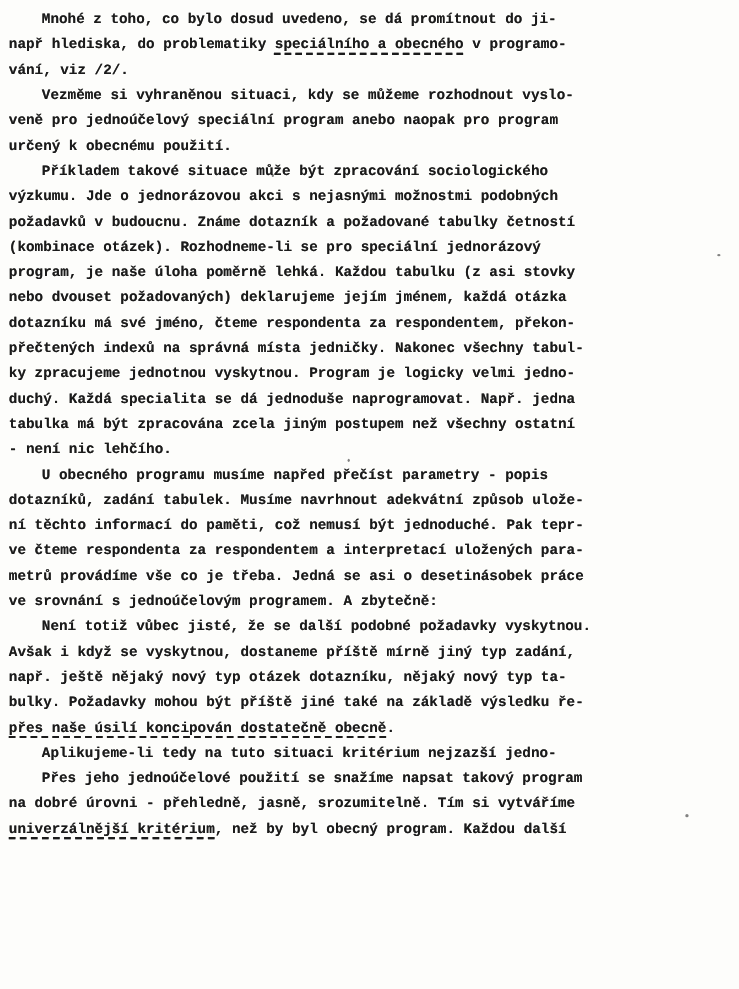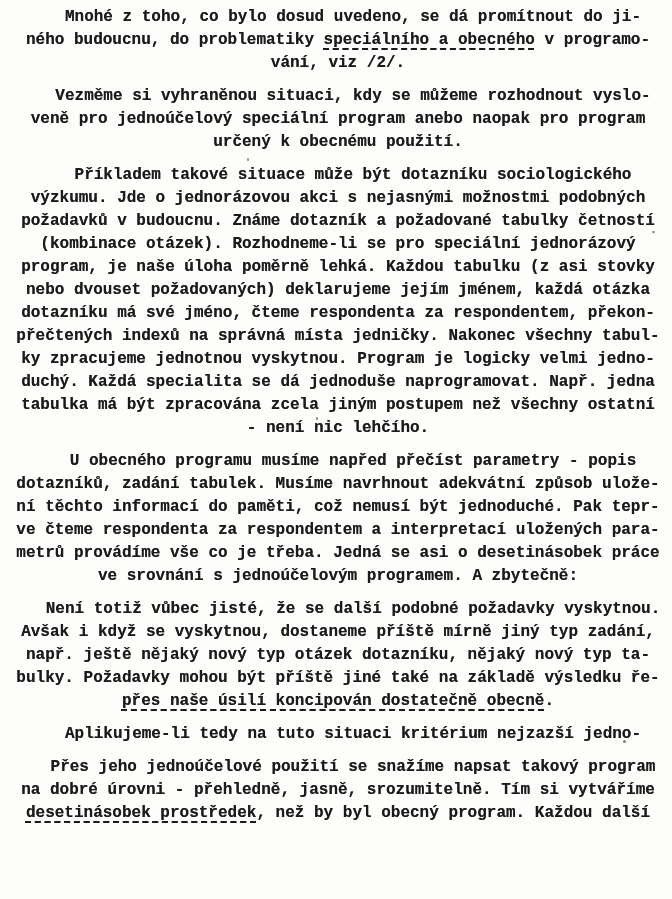--- a/index.html
+++ b/index.html
@@ -12,32 +12,30 @@
     width: 672px;
     height: 899px;
     overflow: hidden;
     position: relative;
     background: var(--paper, #fdfdfb);
   }
   .page {
     position: relative;
     padding: 6px 4px 0 8px;
     font-family: "Liberation Mono", "DejaVu Sans Mono", monospace;
-    font-size: 16px;
+    font-size: 13px;
     line-height: 23px;
     font-weight: 700;
     color: var(--ink, #1b1b1b);
     text-shadow: 0 0 0.6px rgba(10,10,10,0.65);
-    text-align: center;
   }
   p.para {
     margin: 0;
   }
   p.para + p.para {
-    margin-top: 10px;
   }
   .line {
     display: block;
     white-space: pre;
   }
   .line.first {
     padding-left: 30px;
   }
   .u {
     text-decoration: underline;
@@ -50,30 +48,30 @@
     background: rgba(30,30,30,0.55);
     border-radius: 50%;
   }
 </style>
 </head>
 <body style="--paper: #fdfdfb; --ink: #1b1b1b;">
 
 <div class="page">
     <p class="para">
       <span class="line first"><span>Mnohé z toho, co bylo dosud uvedeno, se dá promítnout do ji-</span></span>
-      <span class="line"><span>ného budoucnu, do problematiky </span><span class="u">speciálního a obecného</span><span> v programo-</span></span>
+      <span class="line"><span>např hlediska, do problematiky </span><span class="u">speciálního a obecného</span><span> v programo-</span></span>
       <span class="line"><span>vání, viz /2/.</span></span>
     </p>
     <p class="para">
       <span class="line first"><span>Vezměme si vyhraněnou situaci, kdy se můžeme rozhodnout vyslo-</span></span>
       <span class="line"><span>veně pro jednoúčelový speciální program anebo naopak pro program</span></span>
       <span class="line"><span>určený k obecnému použití.</span></span>
     </p>
     <p class="para">
-      <span class="line first"><span>Příkladem takové situace může být dotazníku sociologického</span></span>
+      <span class="line first"><span>Příkladem takové situace může být zpracování sociologického</span></span>
       <span class="line"><span>výzkumu. Jde o jednorázovou akci s nejasnými možnostmi podobných</span></span>
       <span class="line"><span>požadavků v budoucnu. Známe dotazník a požadované tabulky četností</span></span>
       <span class="line"><span>(kombinace otázek). Rozhodneme-li se pro speciální jednorázový</span></span>
       <span class="line"><span>program, je naše úloha poměrně lehká. Každou tabulku (z asi stovky</span></span>
       <span class="line"><span>nebo dvouset požadovaných) deklarujeme jejím jménem, každá otázka</span></span>
       <span class="line"><span>dotazníku má své jméno, čteme respondenta za respondentem, překon-</span></span>
       <span class="line"><span>přečtených indexů na správná místa jedničky. Nakonec všechny tabul-</span></span>
       <span class="line"><span>ky zpracujeme jednotnou vyskytnou. Program je logicky velmi jedno-</span></span>
       <span class="line"><span>duchý. Každá specialita se dá jednoduše naprogramovat. Např. jedna</span></span>
       <span class="line"><span>tabulka má být zpracována zcela jiným postupem než všechny ostatní</span></span>
@@ -93,20 +91,20 @@
       <span class="line"><span>např. ještě nějaký nový typ otázek dotazníku, nějaký nový typ ta-</span></span>
       <span class="line"><span>bulky. Požadavky mohou být příště jiné také na základě výsledku ře-</span></span>
       <span class="line"><span class="u">přes naše úsilí koncipován dostatečně obecně</span><span>.</span></span>
     </p>
     <p class="para">
       <span class="line first"><span>Aplikujeme-li tedy na tuto situaci kritérium nejzazší jedno-</span></span>
     </p>
     <p class="para">
       <span class="line first"><span>Přes jeho jednoúčelové použití se snažíme napsat takový program</span></span>
       <span class="line"><span>na dobré úrovni - přehledně, jasně, srozumitelně. Tím si vytváříme</span></span>
-      <span class="line"><span class="u">desetinásobek prostředek</span><span>, než by byl obecný program. Každou další</span></span>
+      <span class="line"><span class="u">univerzálnější kritérium</span><span>, než by byl obecný program. Každou další</span></span>
     </p>
   </div>
 
 <div class="speck" style="left:652px; top:231px; width:3px; height:2px;"></div>
 <div class="speck" style="left:247px; top:158px; width:2px; height:3px;"></div>
 <div class="speck" style="left:623px; top:740px; width:3px; height:3px;"></div>
 <div class="speck" style="left:316px; top:417px; width:2px; height:3px;"></div>
 
 </body></html>

